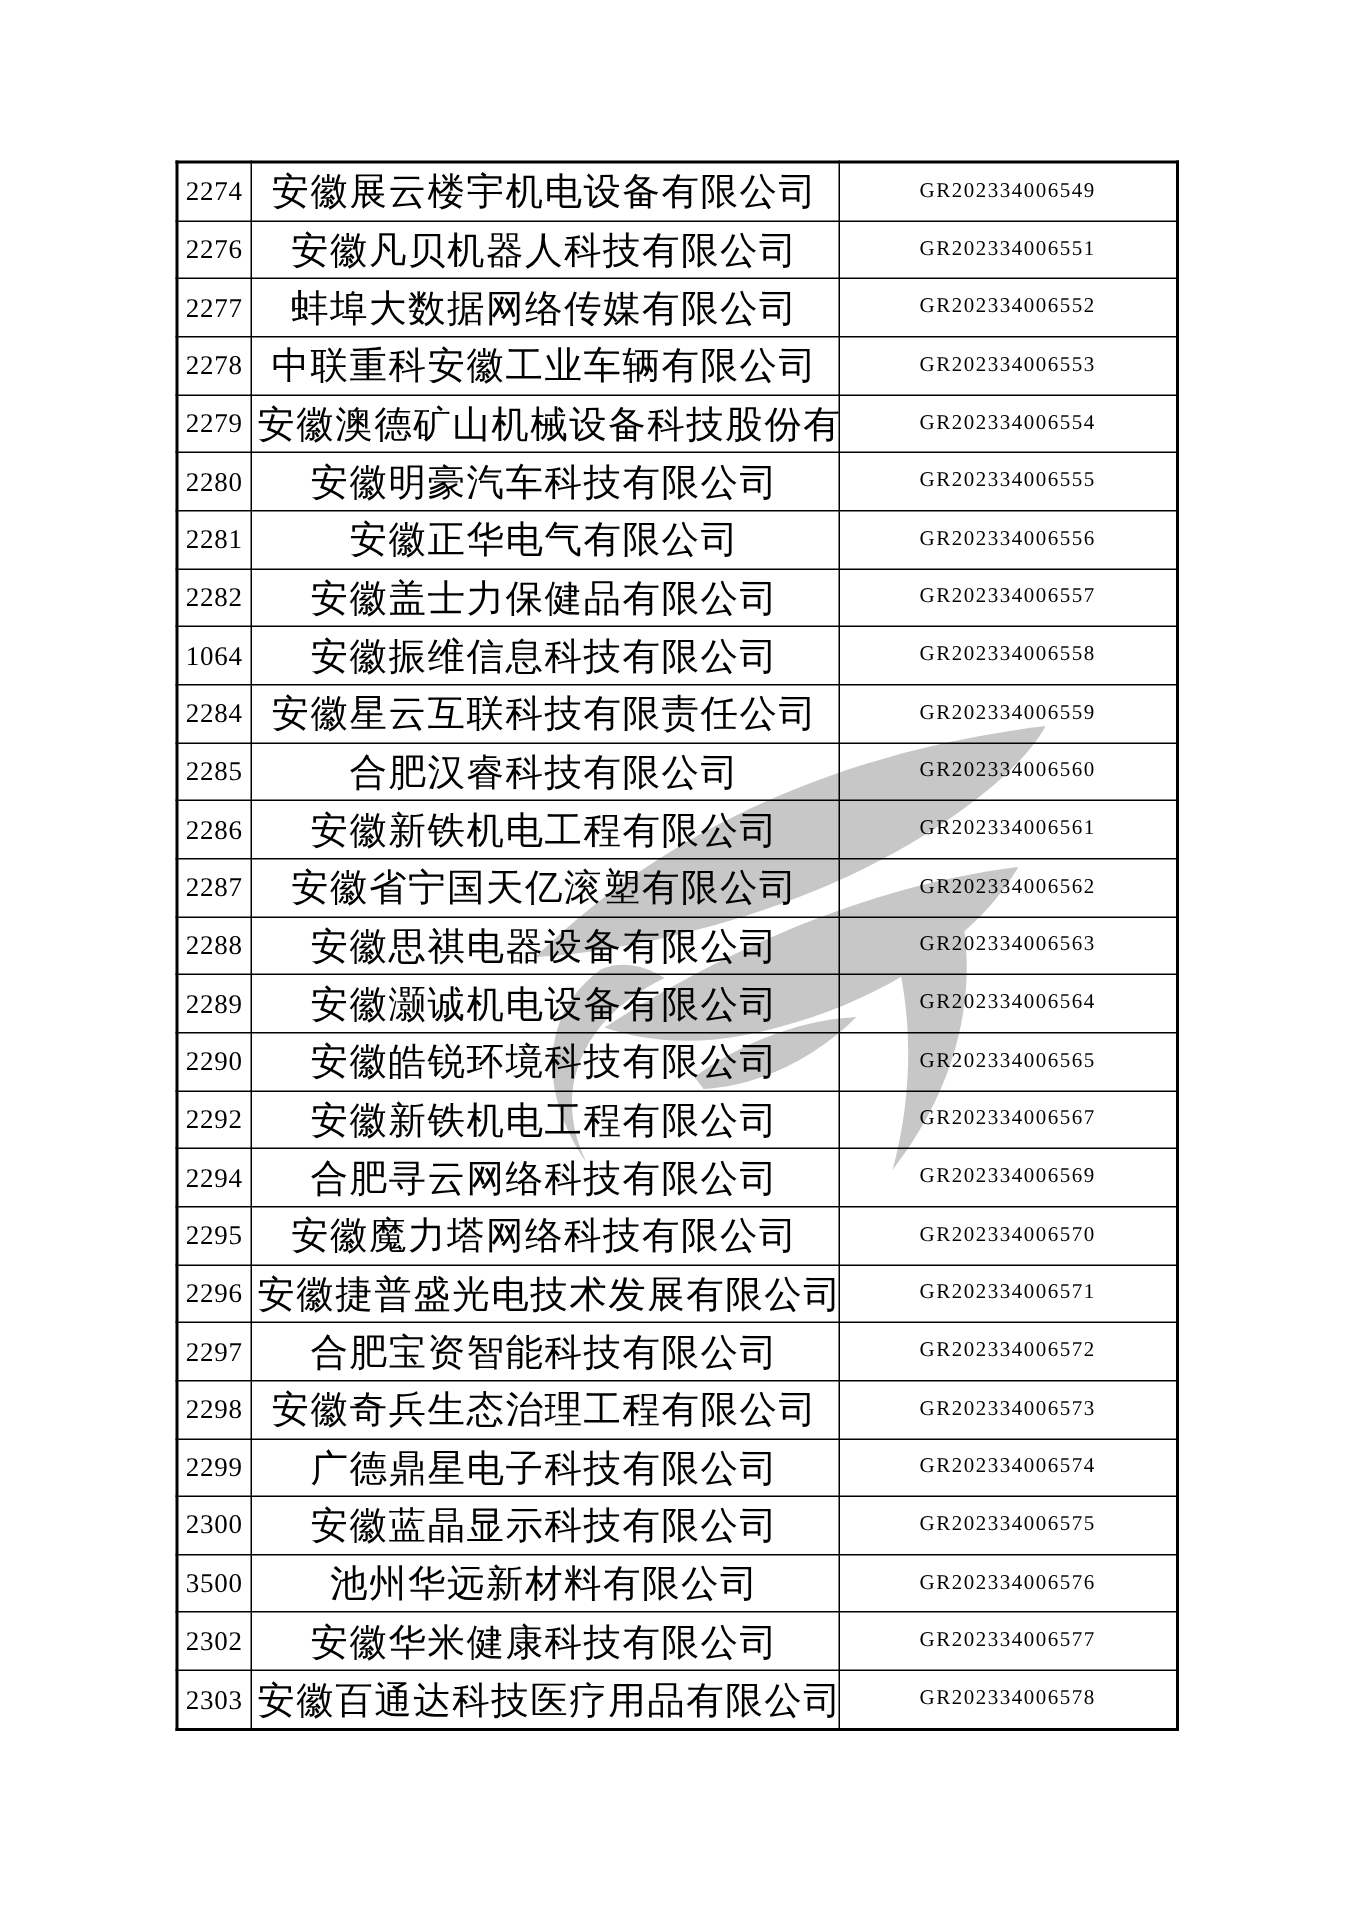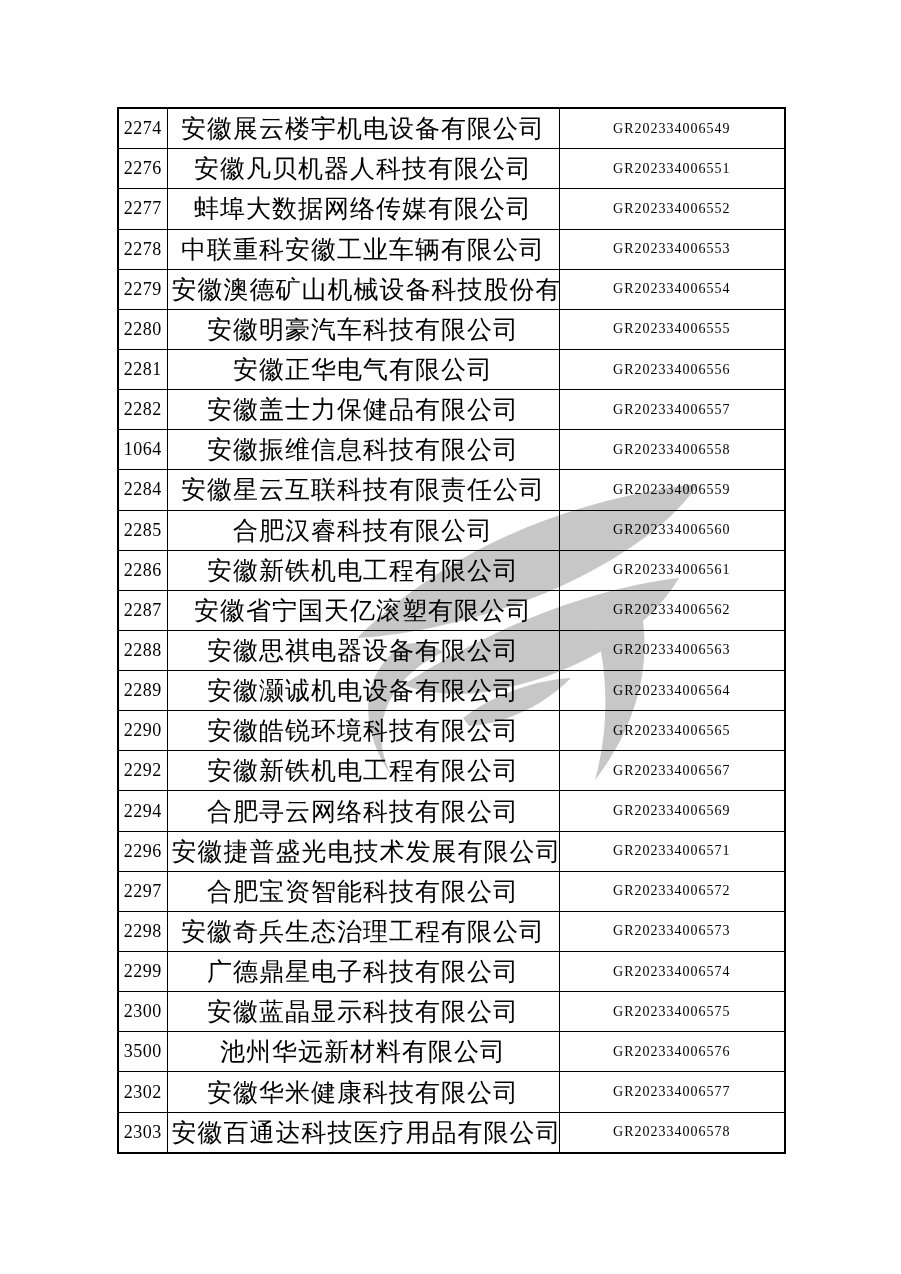--- a/index.html
+++ b/index.html
@@ -198,20 +198,25 @@
     <td class="cell-cert">GR202334006567</td>
   </tr>
 
 
   <tr>
     <td class="cell-index">2294</td>
     <td class="cell-company">合肥寻云网络科技有限公司</td>
     <td class="cell-cert">GR202334006569</td>
   </tr>
 
+  <tr>
+    <td class="cell-index">2295</td>
+    <td class="cell-company">安徽魔力塔网络科技有限公司</td>
+    <td class="cell-cert">GR202334006570</td>
+  </tr>
 
   <tr>
     <td class="cell-index">2296</td>
     <td class="cell-company">安徽捷普盛光电技术发展有限公司</td>
     <td class="cell-cert">GR202334006571</td>
   </tr>
 
   <tr>
     <td class="cell-index">2297</td>
     <td class="cell-company">合肥宝资智能科技有限公司</td>

